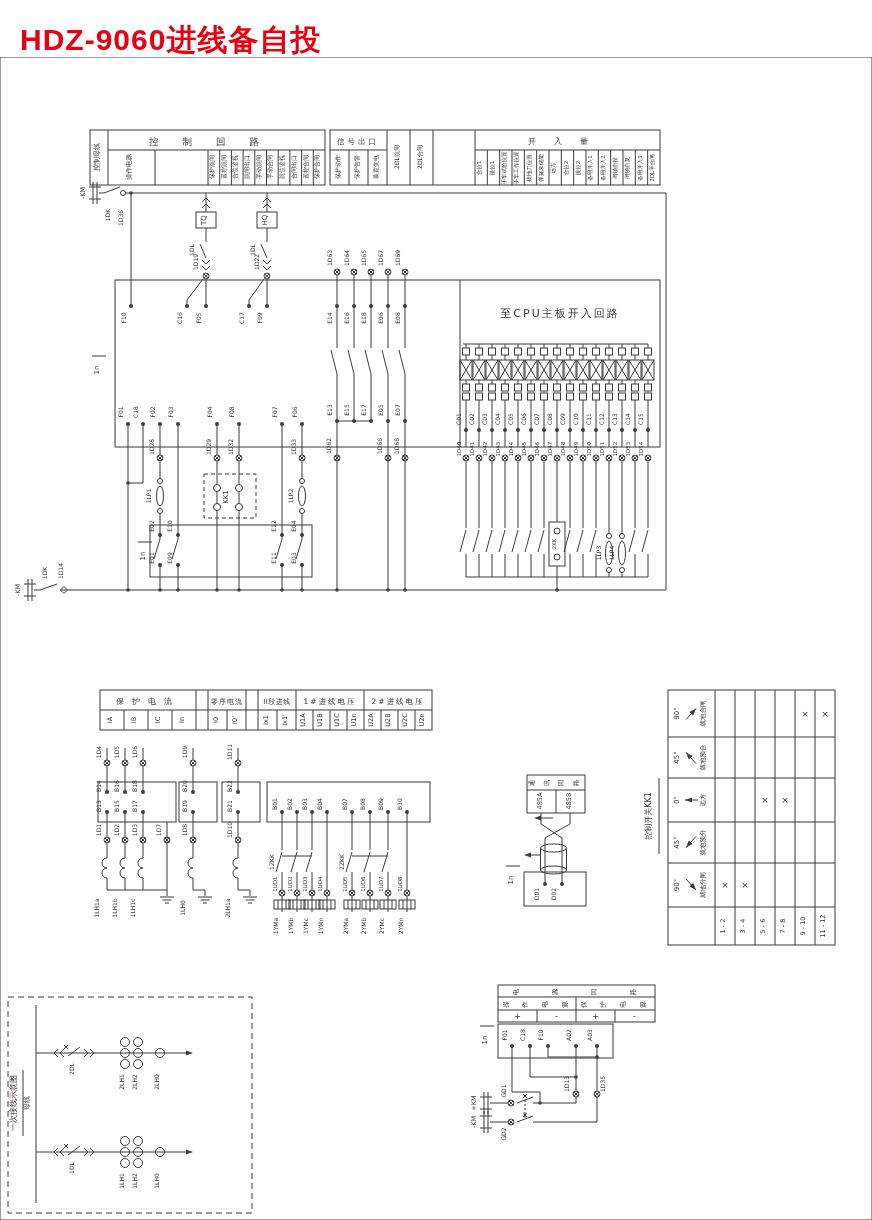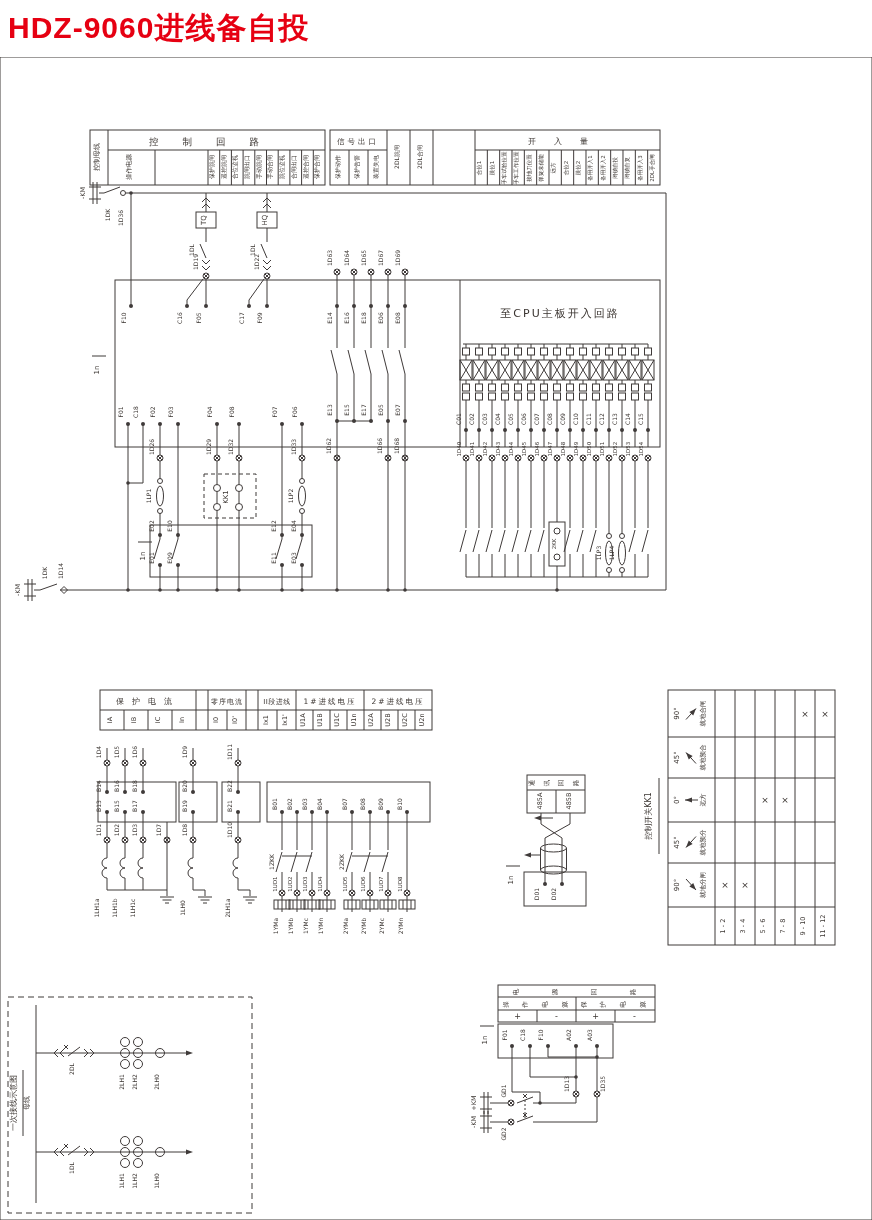--- a/index.html
+++ b/index.html
@@ -1,19 +1,19 @@
 <!DOCTYPE html>
 <html style="--accent: #e60012;"><head>
 <meta charset="utf-8">
 <style>
   html,body{margin:0;padding:0;background:#ffffff;}
   .page{position:relative;width:872px;height:1220px;background:#ffffff;overflow:hidden;
         font-family:"DejaVu Sans",sans-serif;}
   .titlebar{position:absolute;top:0;left:0;width:872px;height:57px;background:#ffffff;z-index:2;}
-  .titlebar h1{margin:0;padding:8px 0 0 8px;font-family:"Liberation Sans",sans-serif;
+  .titlebar h1{margin:12px;padding:8px 0 0 8px;font-family:"Liberation Sans",sans-serif;
                font-weight:bold;font-size:30px;letter-spacing:1px;color:var(--accent,#e60012);}
   svg{position:absolute;top:0;left:0;}
   svg line,svg rect,svg path,svg circle,svg ellipse{stroke:#3f3a39;fill:none;stroke-width:1;}
   svg .fill{fill:#3f3a39;stroke:none;}
   svg text{fill:#3a3430;stroke:none;text-anchor:middle;font-family:"DejaVu Sans",sans-serif;}
 </style>
 </head>
 <body>
 
 <div class="page">

